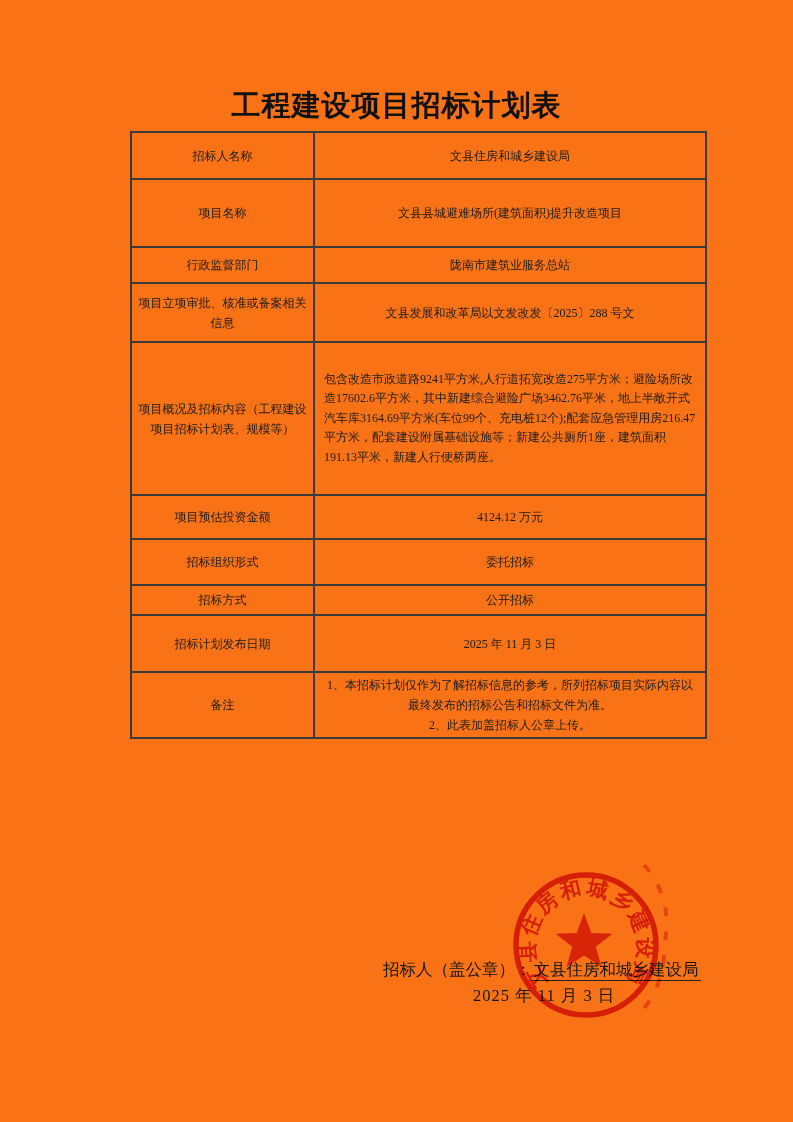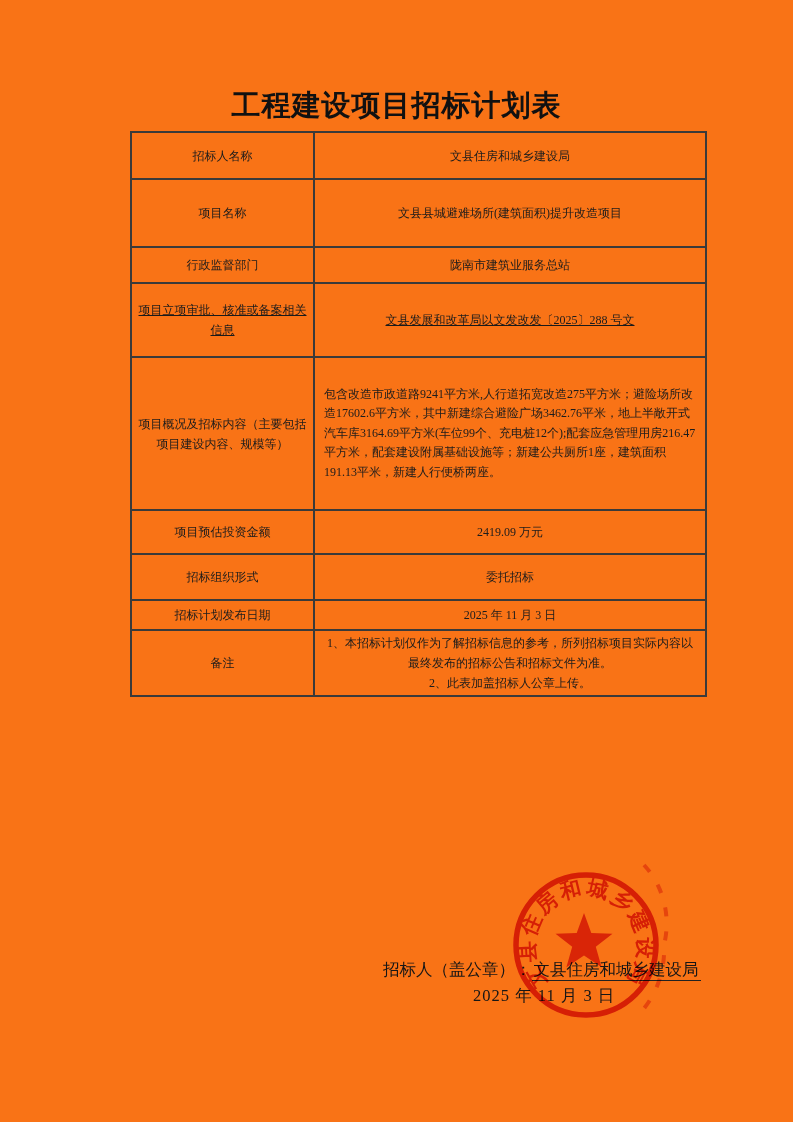--- a/index.html
+++ b/index.html
@@ -43,21 +43,21 @@
   .bid-table td.cell-value{
     width:372px;
     text-align:center;
     padding:2px 9px;
     white-space:pre-line;
   }
   
   .bid-table tr:nth-child(1){height:47px;}
   .bid-table tr:nth-child(2){height:68px;}
   .bid-table tr:nth-child(3){height:36px;}
-  .bid-table tr:nth-child(4){height:74px;text-decoration:underline;}
+  .bid-table tr:nth-child(4){height:59px;}
   .bid-table tr:nth-child(5){height:153px;}
   .bid-table tr:nth-child(6){height:44px;}
   .bid-table tr:nth-child(7){height:46px;}
   .bid-table tr:nth-child(8){height:30px;}
   .bid-table tr:nth-child(9){height:57px;}
   .bid-table tr:nth-child(10){height:58px;}
   .bid-table tr:nth-child(11){height:48px;}
   .bid-table tr:nth-child(12){height:100px;}
   
   .bid-table tr:nth-child(5) td.cell-value,
@@ -110,30 +110,34 @@
         </tr>
         <tr>
           <td class="cell-label">行政监督部门</td>
           <td class="cell-value">陇南市建筑业服务总站</td>
         </tr>
         <tr>
           <td class="cell-label">项目立项审批、核准或备案相关信息</td>
           <td class="cell-value">文县发展和改革局以文发改发〔2025〕288 号文</td>
         </tr>
         <tr>
-          <td class="cell-label">项目概况及招标内容（主要包括项目建设内容、规模等）</td>
+          <td class="cell-label">项目概况及招标内容（工程建设项目招标计划表、规模等）</td>
           <td class="cell-value">包含改造市政道路9241平方米,人行道拓宽改造275平方米；避险场所改造17602.6平方米，其中新建综合避险广场3462.76平米，地上半敞开式汽车库3164.69平方米(车位99个、充电桩12个);配套应急管理用房216.47平方米，配套建设附属基础设施等；新建公共厕所1座，建筑面积 191.13平米，新建人行便桥两座。</td>
         </tr>
         <tr>
           <td class="cell-label">项目预估投资金额</td>
-          <td class="cell-value">2419.09 万元</td>
+          <td class="cell-value">4124.12 万元</td>
         </tr>
         <tr>
           <td class="cell-label">招标组织形式</td>
           <td class="cell-value">委托招标</td>
+        </tr>
+        <tr>
+          <td class="cell-label">招标方式</td>
+          <td class="cell-value">公开招标</td>
         </tr>
         <tr>
           <td class="cell-label">招标计划发布日期</td>
           <td class="cell-value">2025 年 11 月 3 日</td>
         </tr>
         <tr>
           <td class="cell-label">备注</td>
           <td class="cell-value">1、本招标计划仅作为了解招标信息的参考，所列招标项目实际内容以最终发布的招标公告和招标文件为准。
 2、此表加盖招标人公章上传。</td>
         </tr>

